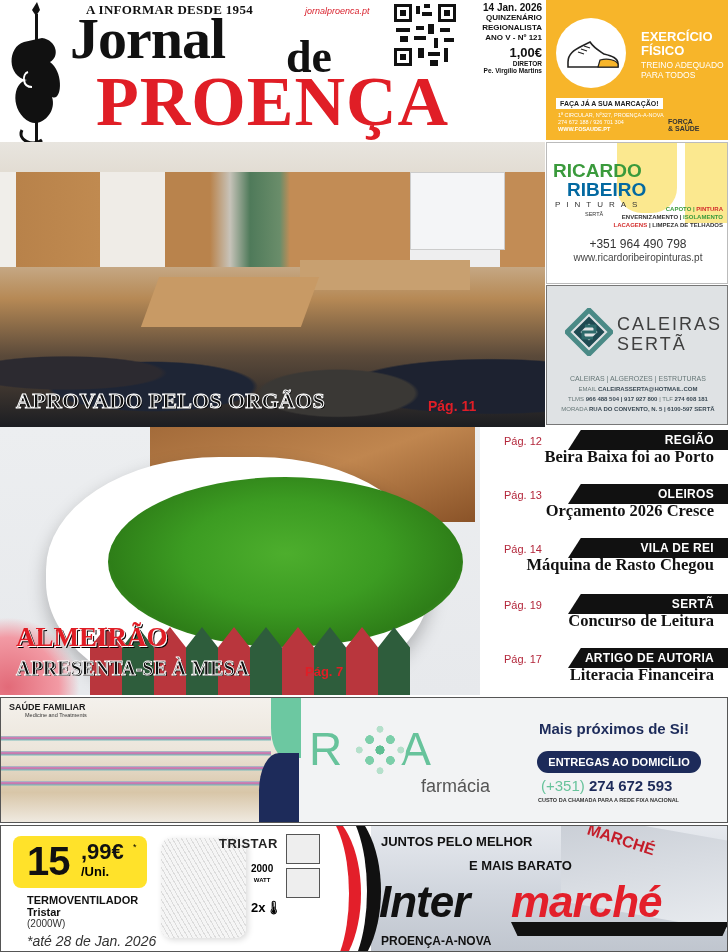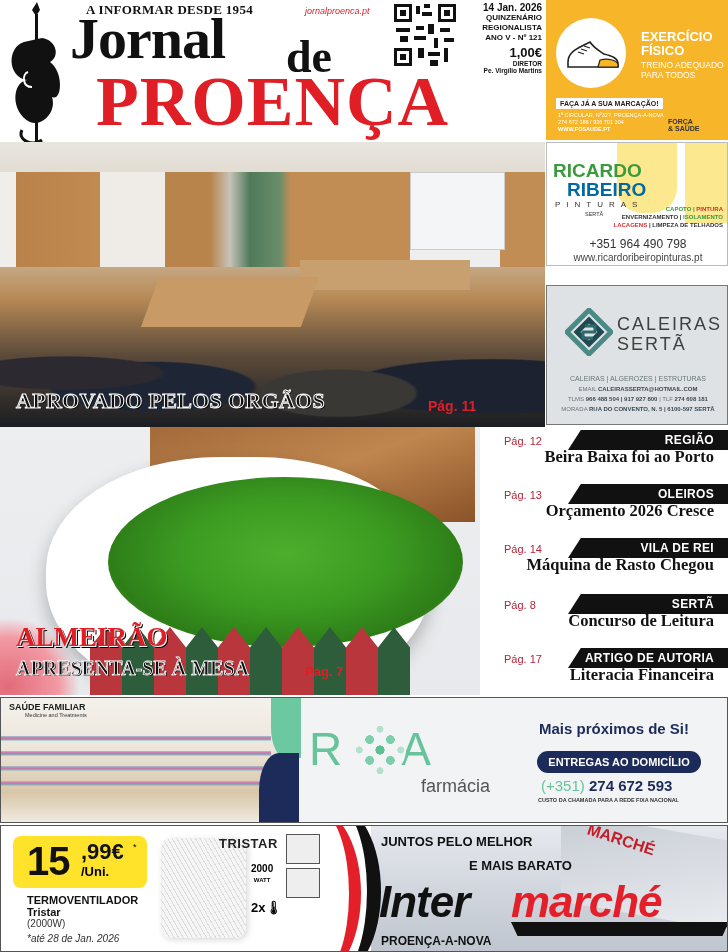--- a/index.html
+++ b/index.html
@@ -37,21 +37,21 @@
 .ad{position:absolute;left:546px;width:182px;overflow:hidden}
 .ad1{top:0;height:140px;background:#f7b52a}
 .ad1 .circle{position:absolute;left:10px;top:18px;width:70px;height:70px;border-radius:50%;background:#fff}
 .ad1 .shoe{position:absolute;left:18px;top:40px;width:56px;height:30px}
 .ad1 .t1{position:absolute;left:95px;top:30px;color:#fff;font-weight:bold;font-size:13px;line-height:14px}
 .ad1 .t2{position:absolute;left:95px;top:60px;color:#fff;font-size:8.5px;line-height:10px}
 .ad1 .cta{position:absolute;left:10px;top:98px;background:#fff;color:#222;font-weight:bold;font-size:7px;padding:2px 4px}
 .ad1 .addr{position:absolute;left:12px;top:112px;color:#fff;font-size:5.5px;line-height:7px}
 .ad1 .addr b{color:#fff}
 .ad1 .brand{position:absolute;left:122px;top:118px;color:#333;font-weight:bold;font-size:7px;line-height:7px}
-.ad2{top:142px;height:124px;background:#fff;border:1px solid #bbb}
+.ad2{top:142px;height:142px;background:#fff;border:1px solid #bbb}
 .ad2 .yel1{position:absolute;left:70px;top:0;width:60px;height:70px;background:#fbe88f;border-radius:0 0 25px 25px}
 .ad2 .yel2{position:absolute;left:138px;top:0;width:44px;height:80px;background:#fbe88f}
 .ad2 .n1{position:absolute;left:6px;top:18px;font-weight:bold;font-size:19px;line-height:20px;color:#3a9a3c}
 .ad2 .n2{position:absolute;left:20px;top:37px;font-weight:bold;font-size:19px;line-height:20px;color:#0369a1}
 .ad2 .n3{position:absolute;left:8px;top:57px;font-size:8px;letter-spacing:6px;color:#333}
 .ad2 .n4{position:absolute;left:38px;top:68px;font-size:5.5px;color:#333}
 .ad2 .svc{position:absolute;right:4px;top:62px;text-align:right;font-weight:bold;font-size:6px;line-height:8px}
 .ad2 .phone{position:absolute;left:0;width:182px;text-align:center;top:94px;font-size:12px;color:#333}
 .ad2 .web{position:absolute;left:0;width:182px;text-align:center;top:109px;font-size:10px;color:#444}
 .ad3{top:285px;height:140px;background:#dfe2e4;border:1px solid #777}
@@ -99,21 +99,21 @@
 
 
 .inter{position:absolute;left:0;top:825px;width:728px;height:127px;background:#fff;border:1px solid #555;overflow:hidden}
 .inter .pricebox{position:absolute;left:12px;top:10px;width:134px;height:52px;background:#ffe22a;border-radius:8px}
 .inter .price{position:absolute;left:26px;top:13px;font-weight:bold;font-size:40px;line-height:44px;color:#111;letter-spacing:-1px}
 .inter .cents{position:absolute;left:80px;top:15px;font-weight:bold;font-size:22px;line-height:22px;color:#111}
 .inter .star{position:absolute;left:132px;top:16px;font-size:9px}
 .inter .uni{position:absolute;left:80px;top:38px;font-weight:bold;font-size:13px}
 .inter .prod{position:absolute;left:26px;top:68px;font-weight:bold;font-size:11px;line-height:12px;color:#111}
 .inter .spec{position:absolute;left:26px;top:92px;font-size:10px;color:#333}
-.inter .until{position:absolute;left:26px;top:107px;font-size:10px;font-style:italic;color:#333}
+.inter .until{position:absolute;left:26px;top:107px;font-size:14px;font-style:italic;color:#333}
 .inter .heater{position:absolute;left:160px;top:12px;width:85px;height:100px;background:repeating-linear-gradient(60deg,#f5f5f5 0,#f5f5f5 3px,#dcdcdc 3px,#dcdcdc 4px);border-radius:10px;box-shadow:2px 2px 6px rgba(0,0,0,.15)}
 .inter .tristar{position:absolute;left:218px;top:10px;font-weight:bold;font-size:13px;color:#222;letter-spacing:.5px}
 .inter .watt{position:absolute;left:250px;top:38px;font-weight:bold;font-size:10px;text-align:center;line-height:10px}
 .inter .watt small{font-size:6px}
 .inter .twox{position:absolute;left:250px;top:74px;font-weight:bold;font-size:13px}
 .inter .thumb1{position:absolute;left:285px;top:8px;width:34px;height:30px;border:1px solid #555;background:#eee}
 .inter .thumb2{position:absolute;left:285px;top:42px;width:34px;height:30px;border:1px solid #555;background:#eee}
 .inter .swoosh{position:absolute;left:290px;top:-20px;width:90px;height:170px;border-radius:50%;border-right:14px solid #111;border-left:none}
 .inter .swoosh2{position:absolute;left:275px;top:-15px;width:85px;height:165px;border-radius:50%;border-right:12px solid #e31f2a}
 .inter .store{position:absolute;left:370px;top:0;width:358px;height:127px;background:linear-gradient(180deg,#e6e9ee 0,#d1d6de 50%,#bfc5ce 100%)}
@@ -269,21 +269,21 @@
     </div>
     <div class="idx" style="top:108px">
       <div class="band"></div>
       <div class="sec">VILA DE REI</div>
       <div class="pag">Pág. 14</div>
       <div class="title">Máquina de Rasto Chegou</div>
     </div>
     <div class="idx" style="top:164px">
       <div class="band"></div>
       <div class="sec">SERTÃ</div>
-      <div class="pag">Pág. 8</div>
+      <div class="pag">Pág. 19</div>
       <div class="title">Concurso de Leitura</div>
     </div>
     <div class="idx" style="top:218px">
       <div class="band"></div>
       <div class="sec">ARTIGO DE AUTORIA</div>
       <div class="pag">Pág. 17</div>
       <div class="title">Literacia Financeira</div>
     </div>
   </div>
 

